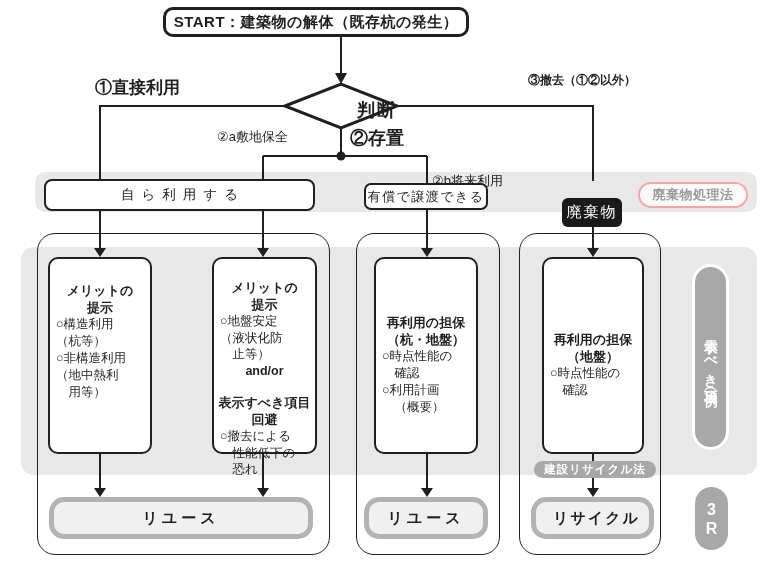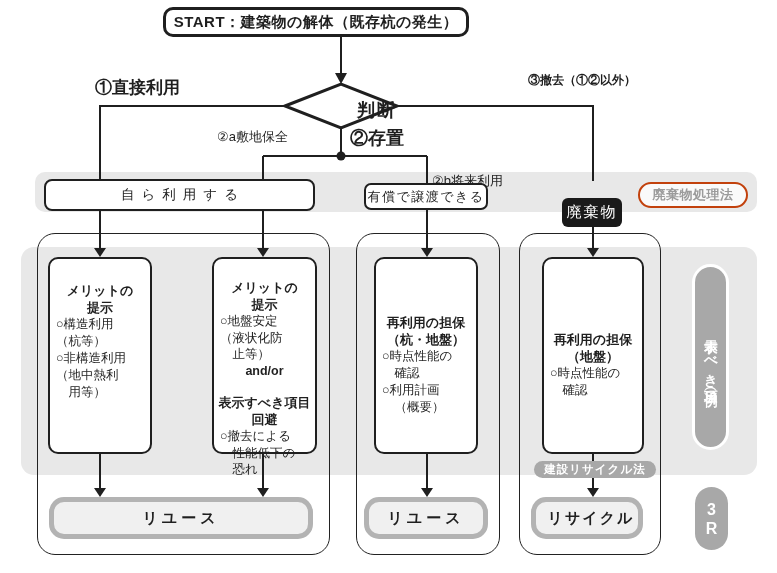--- a/index.html
+++ b/index.html
@@ -50,21 +50,21 @@
     background:#fff; border:2px solid #1f1f1f; border-radius:7px;
     font-size:13px; letter-spacing:1.5px;
   }
   .node-waste {
     left:562px; top:198px; width:60px; height:29px;
     background:#1a1a1a; color:#fff; border-radius:6px;
     font-size:15px; font-weight:normal; letter-spacing:2px;
   }
   .pill-waste-law {
     left:638px; top:182px; width:110px; height:26px;
-    background:#fafafa; border:2px solid #c2410c; color:#9b9b9b;
+    background:#fafafa; border:2px solid #fca5a5; color:#9b9b9b;
     border-radius:14px; font-size:13px; font-weight:bold; letter-spacing:.5px;
   }
 
   
   .container { border:1.5px solid #222; border-radius:18px; background:transparent; }
   .container-l { left:37px;  top:233px; width:293px; height:322px; }
   .container-m { left:356px; top:233px; width:144px; height:322px; }
   .container-r { left:519px; top:233px; width:142px; height:322px; }
 
   
@@ -80,21 +80,21 @@
   .inner .body { text-align:left; padding-left:2px; }
   .inner .mid  { font-weight:bold; text-align:center; }
 
   
   .outcome {
     border:5px solid #b3b3b3; background:#f0f0f0; border-radius:15px;
     font-weight:bold; font-size:15px; letter-spacing:4px;
   }
   .outcome-l { left:49px;  top:497px; width:264px; height:42px; }
   .outcome-m { left:364px; top:497px; width:124px; height:42px; }
-  .outcome-r { left:531px; top:497px; width:112px; height:42px; letter-spacing:2px;padding-left:8px; }
+  .outcome-r { left:531px; top:497px; width:123px; height:42px; letter-spacing:2px;padding-left:8px; }
 
   
   .pill-recycle-law {
     left:534px; top:461px; width:122px; height:17px;
     background:#a8a8a8; color:#fff; border-radius:9px;
     font-size:11.5px; font-weight:bold; letter-spacing:1px;
   }
   .pill-3r {
     left:695px; top:487px; width:33px; height:63px;
     background:#a8a8a8; color:#fff; border-radius:17px;

